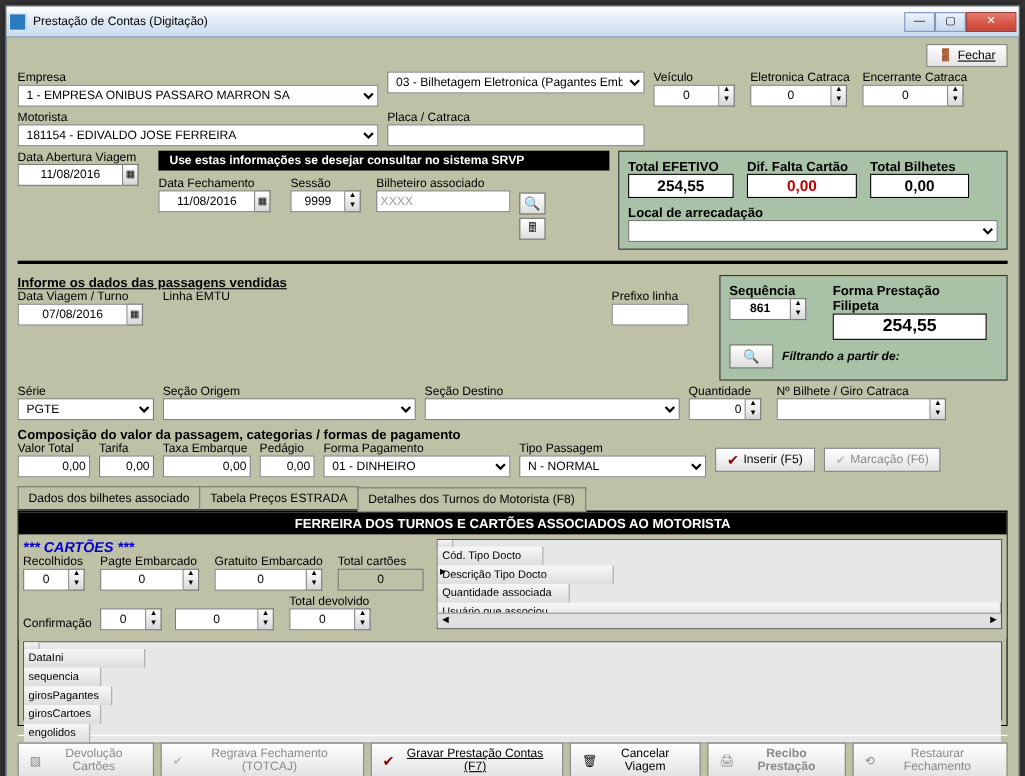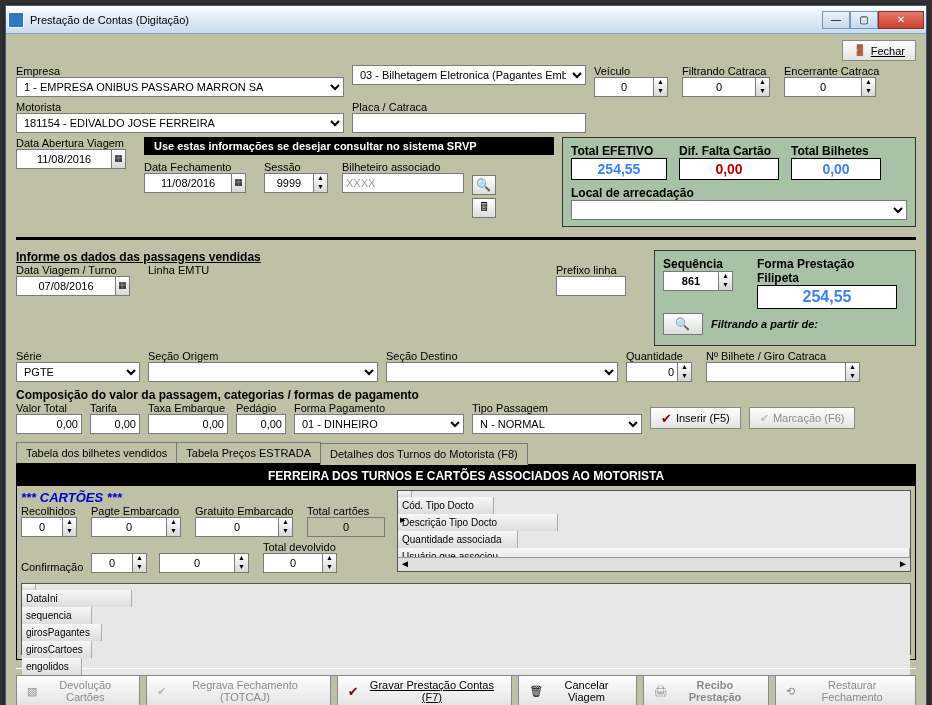--- a/index.html
+++ b/index.html
@@ -19,21 +19,21 @@
 .row{display:flex;gap:8px;margin-bottom:4px;}
 .fld{display:flex;flex-direction:column;}
 select,input[type=text]{background:#fff;border:1px solid #7a7a7a;height:20px;padding:0 3px;}
 select{height:20px;}
 .spin{display:flex;}
 .spin input{text-align:center;}
 .spin .sb{width:14px;background:linear-gradient(#fff,#d7d7d7);border:1px solid #7a7a7a;border-left:0;display:flex;flex-direction:column;}
 .spin .sb span{flex:1;font-size:7px;text-align:center;line-height:8px;cursor:pointer;}
 .band{background:#000;color:#fff;font-weight:bold;padding:3px 10px;white-space:nowrap;}
 .greenpanel{background:#a9c1a6;border:1px solid #333;padding:6px 8px;}
-.numE{font-weight:bold;color:#3b82f6;font-size:14px;text-align:center;background:#fff;border:1px solid #000;padding:2px 6px;display:block;}
+.numE{font-weight:bold;color:#000000;font-size:14px;text-align:center;background:#fff;border:1px solid #000;padding:2px 6px;display:block;}
 .numE.red{color:#c00000;}
 .hr{height:3px;background:#000;margin:10px 0;}
 .heavy{font-weight:bold;font-size:12px;}
 .tabs{display:flex;margin-top:8px;}
 .tab{background:#bfc1a7;border:1px solid #777;border-bottom:1px solid #000;padding:4px 9px;cursor:pointer;margin-right:-1px;}
 .tab.active{background:#bfc1a7;border-bottom:1px solid #bfc1a7;position:relative;top:1px;}
 .blackhdr{background:#000;color:#fff;font-weight:bold;text-align:center;padding:3px 0;font-size:12px;}
 .whitebox{background:#fff;border:1px solid #555;}
 .dgridh{display:flex;background:#e7e7e7;border-bottom:1px solid #888;flex-direction:column;}
 .dgridh div{border-right:1px solid #aaa;padding:3px 4px;font-size:10px;background:linear-gradient(#f7f7f7,#ddd);}
@@ -79,21 +79,21 @@
         <label>Veículo</label>
         <div class="spin">
             <input type="text" style="width: 60px;" value="0">
             <div class="sb">
               <span>▲</span>
               <span>▼</span>
             </div>
           </div>
       </div>
       <div class="fld" style="width:94px">
-        <label>Filtrando Catraca</label>
+        <label>Eletronica Catraca</label>
         <div class="spin">
             <input type="text" style="width: 74px;" value="0">
             <div class="sb">
               <span>▲</span>
               <span>▼</span>
             </div>
           </div>
       </div>
       <div class="fld" style="width:100px">
         <label>Encerrante Catraca</label>
@@ -295,21 +295,21 @@
           <span class="ricon">✔</span> 
           <span>Inserir (F5)</span>
         </button>
       <button class="btn disabled" style="height:22px">
           <span style="color:#b9b9b9">✔</span> 
           <span>Marcação (F6)</span>
         </button>
     </div>
 
     <div class="tabs">
-      <div class="tab">Tabela dos bilhetes vendidos</div>
+      <div class="tab">Dados dos bilhetes associado</div>
       <div class="tab">Tabela Preços ESTRADA</div>
       <div class="tab active">Detalhes dos Turnos do Motorista (F8)</div>
     </div>
     <div style="border:1px solid #000;border-top:2px solid #000;">
       <div class="blackhdr">FERREIRA DOS TURNOS E CARTÕES ASSOCIADOS AO MOTORISTA</div>
       <div style="display:flex;gap:6px;background:#bfc1a7;padding:4px">
         <div style="flex:0 0 370px">
           <div class="c-blue">*** CARTÕES ***</div>
           <div class="row">
             <div class="fld" style="width:62px">

